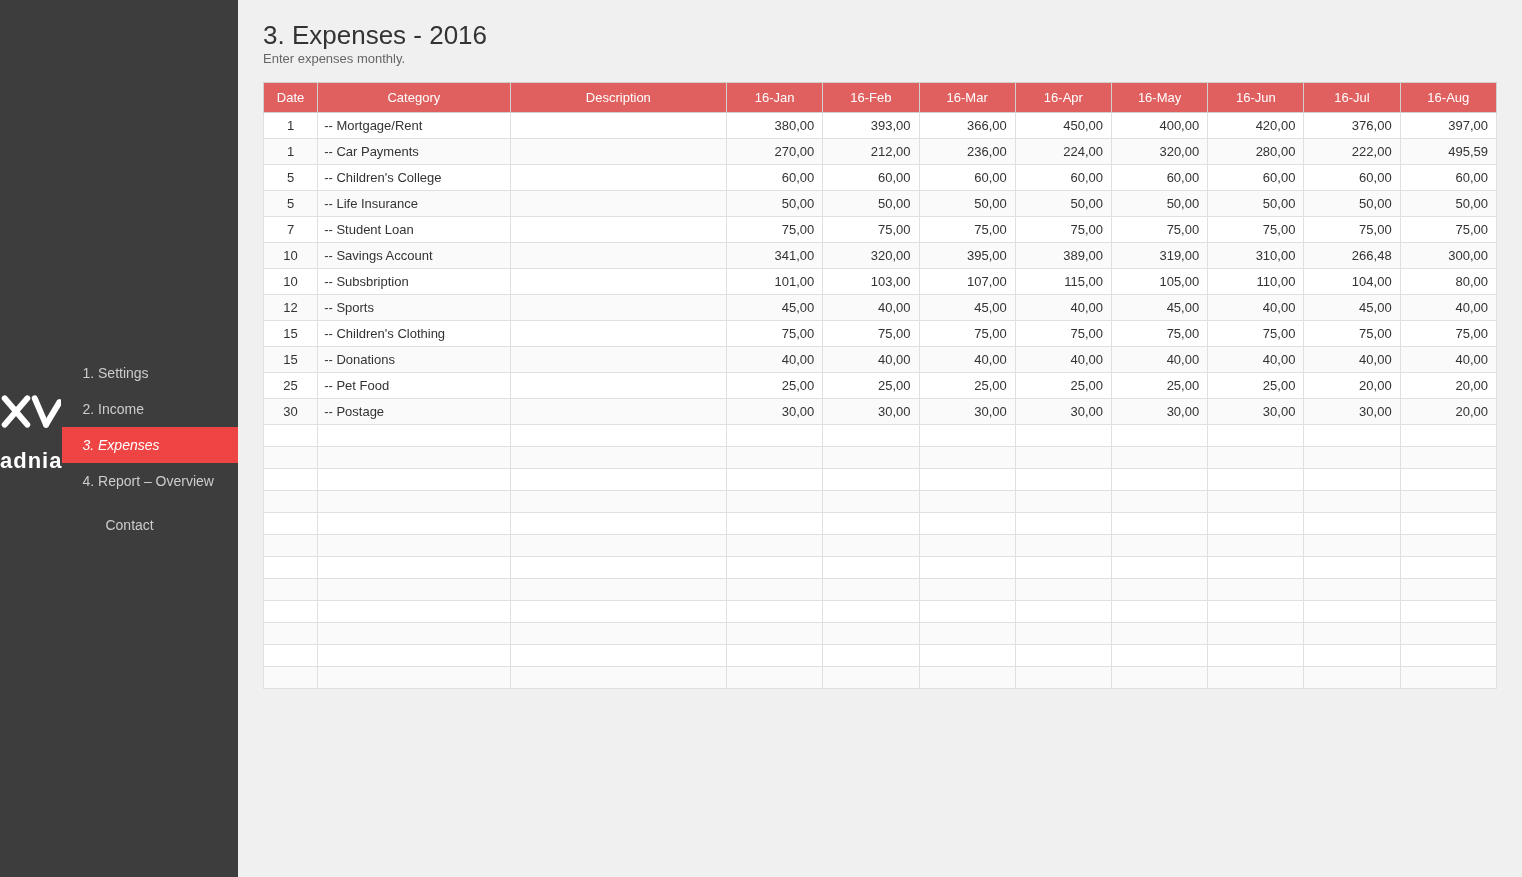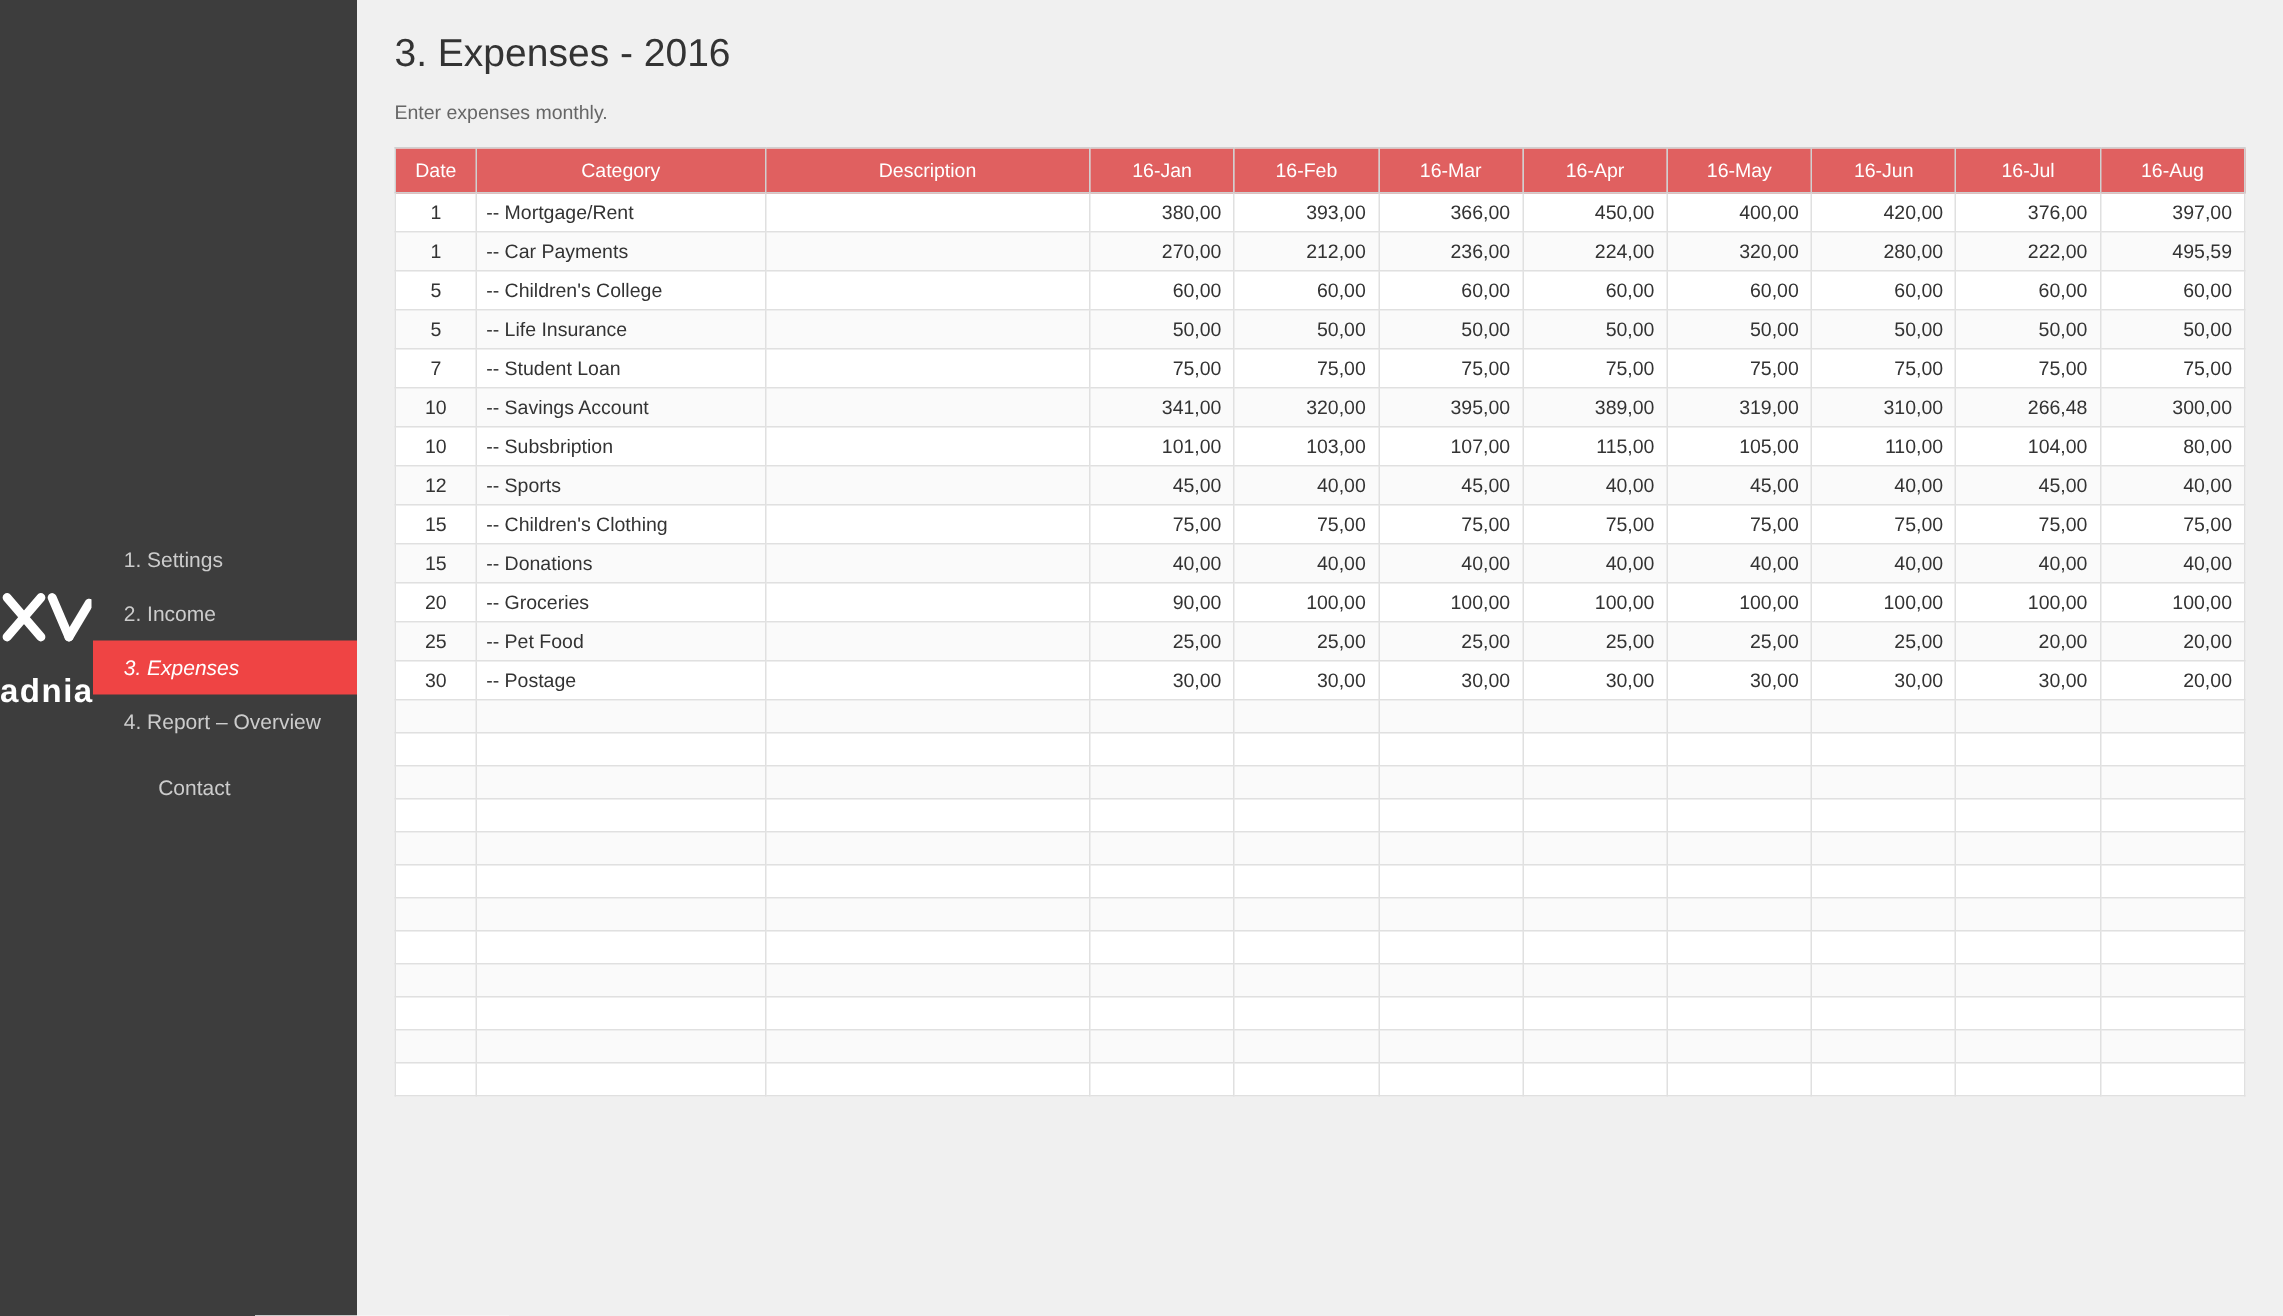--- a/index.html
+++ b/index.html
@@ -56,21 +56,21 @@
     #main {
       flex: 1;
       background: #f0f0f0;
       overflow: auto;
       padding: 20px 25px;
     }
     #main h1 {
       font-size: 26px;
       font-weight: normal;
       color: #333;
-      margin-bottom: 16px;
+      margin-bottom: 0;
     }
     #main .subtitle {
       font-size: 13px;
       color: #666;
       margin-bottom: 16px;
     }
 
     
     .expense-table {
       border-collapse: collapse;
@@ -280,33 +280,20 @@
           <td class="col-num">40,00</td>
           <td class="col-num">40,00</td>
           <td class="col-num">40,00</td>
           <td class="col-num">40,00</td>
           <td class="col-num">40,00</td>
           <td class="col-num">40,00</td>
           <td class="col-num">40,00</td>
           <td class="col-num">40,00</td>
         </tr>
         <tr>
-          <td class="col-date">20</td>
-          <td class="col-category">-- Groceries</td>
-          <td class="col-desc"></td>
-          <td class="col-num">90,00</td>
-          <td class="col-num">100,00</td>
-          <td class="col-num">100,00</td>
-          <td class="col-num">100,00</td>
-          <td class="col-num">100,00</td>
-          <td class="col-num">100,00</td>
-          <td class="col-num">100,00</td>
-          <td class="col-num">100,00</td>
-        </tr>
-        <tr>
           <td class="col-date">25</td>
           <td class="col-category">-- Pet Food</td>
           <td class="col-desc"></td>
           <td class="col-num">25,00</td>
           <td class="col-num">25,00</td>
           <td class="col-num">25,00</td>
           <td class="col-num">25,00</td>
           <td class="col-num">25,00</td>
           <td class="col-num">25,00</td>
           <td class="col-num">20,00</td>

